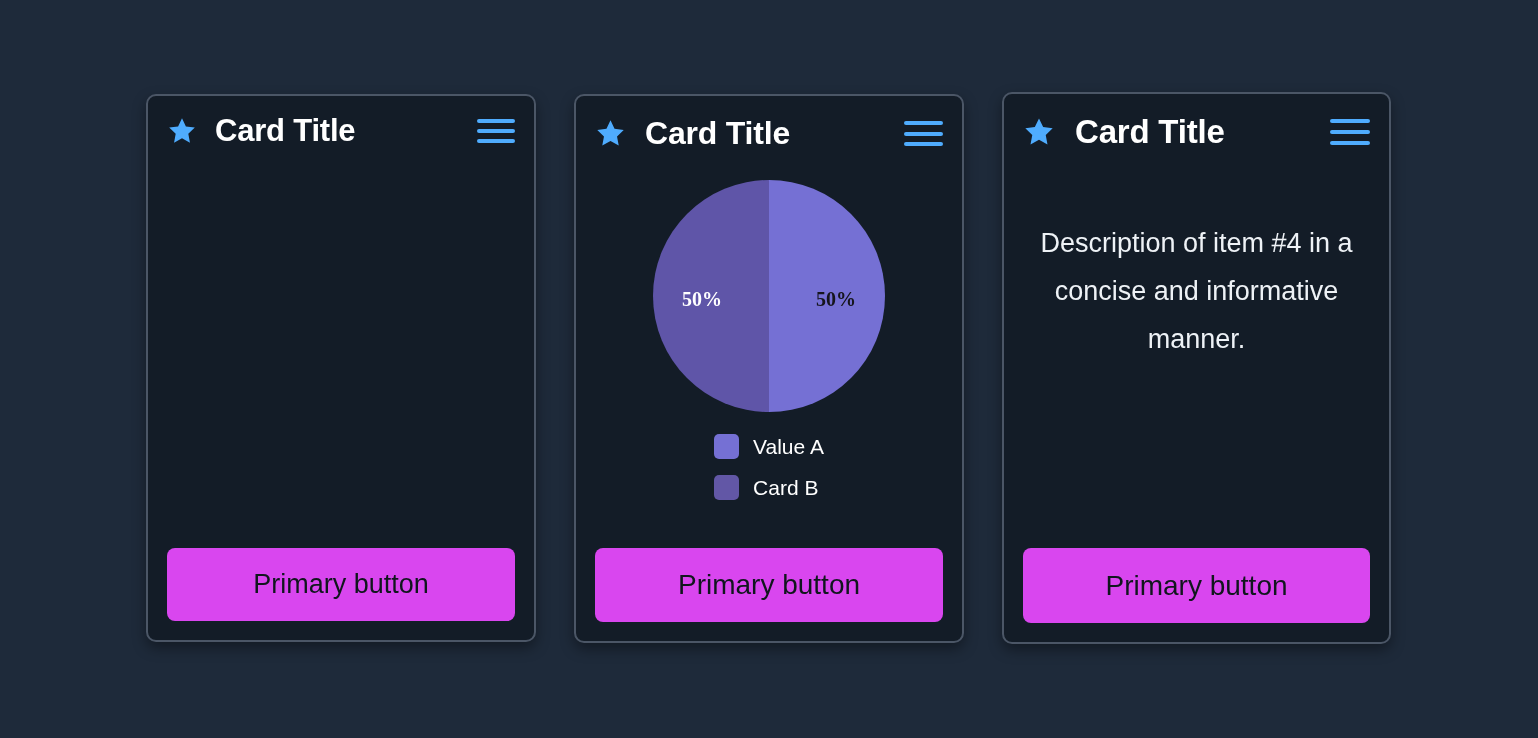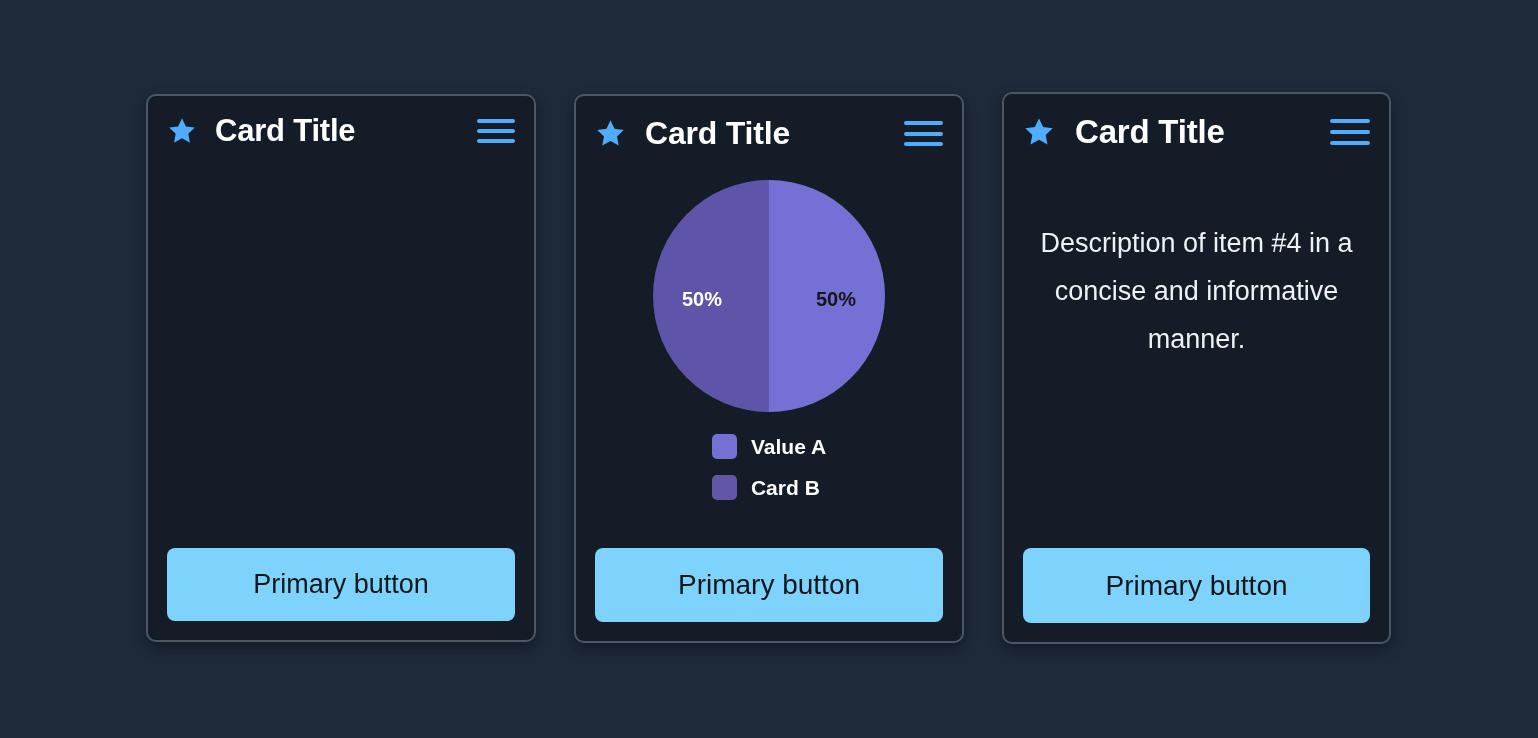--- a/index.html
+++ b/index.html
@@ -96,20 +96,21 @@
   .card-1 .card-body { padding: 0 19px; }
   .card-2 .card-body { padding: 0 19px; }
   .card-3 .card-body { padding: 0 19px; }
 
   
   .pie-wrap {
     margin-top: 28px;
     width: 232px;
     height: 232px;
     position: relative;
+    font-family: Liberation Serif, serif;
   }
   .pie {
     width: 232px;
     height: 232px;
     display: block;
   }
   .pie-label {
     position: absolute;
     font-size: 20px;
     font-weight: bold;
@@ -134,21 +135,20 @@
   .legend-swatch {
     width: 25px;
     height: 25px;
     border-radius: 5px;
     flex: 0 0 auto;
   }
   .legend-label {
     color: #ffffff;
     font-size: 21px;
     white-space: nowrap;
-    font-weight: bold;
   }
 
   
   .card-desc {
     color: #eef2f6;
     font-size: 27px;
     line-height: 1.78;
     text-align: center;
     margin-top: 68px;
     padding: 0 14px;
@@ -158,21 +158,21 @@
   .card-footer {
     flex: 0 0 auto;
   }
   .card-1 .card-footer { padding: 0 19px 19px 19px; }
   .card-2 .card-footer { padding: 0 19px 19px 19px; }
   .card-3 .card-footer { padding: 0 19px 19px 19px; }
 
   .primary-button {
     display: block;
     width: 100%;
-    background: #7dd3fc;
+    background: #d946ef;
     color: #10161d;
     border: none;
     border-radius: 8px;
     font-family: "Liberation Sans", sans-serif;
     cursor: pointer;
     text-align: center;
   }
   .card-1 .primary-button { height: 73px; font-size: 27px; }
   .card-2 .primary-button { height: 74px; font-size: 28px; }
   .card-3 .primary-button { height: 75px; font-size: 28px; }

